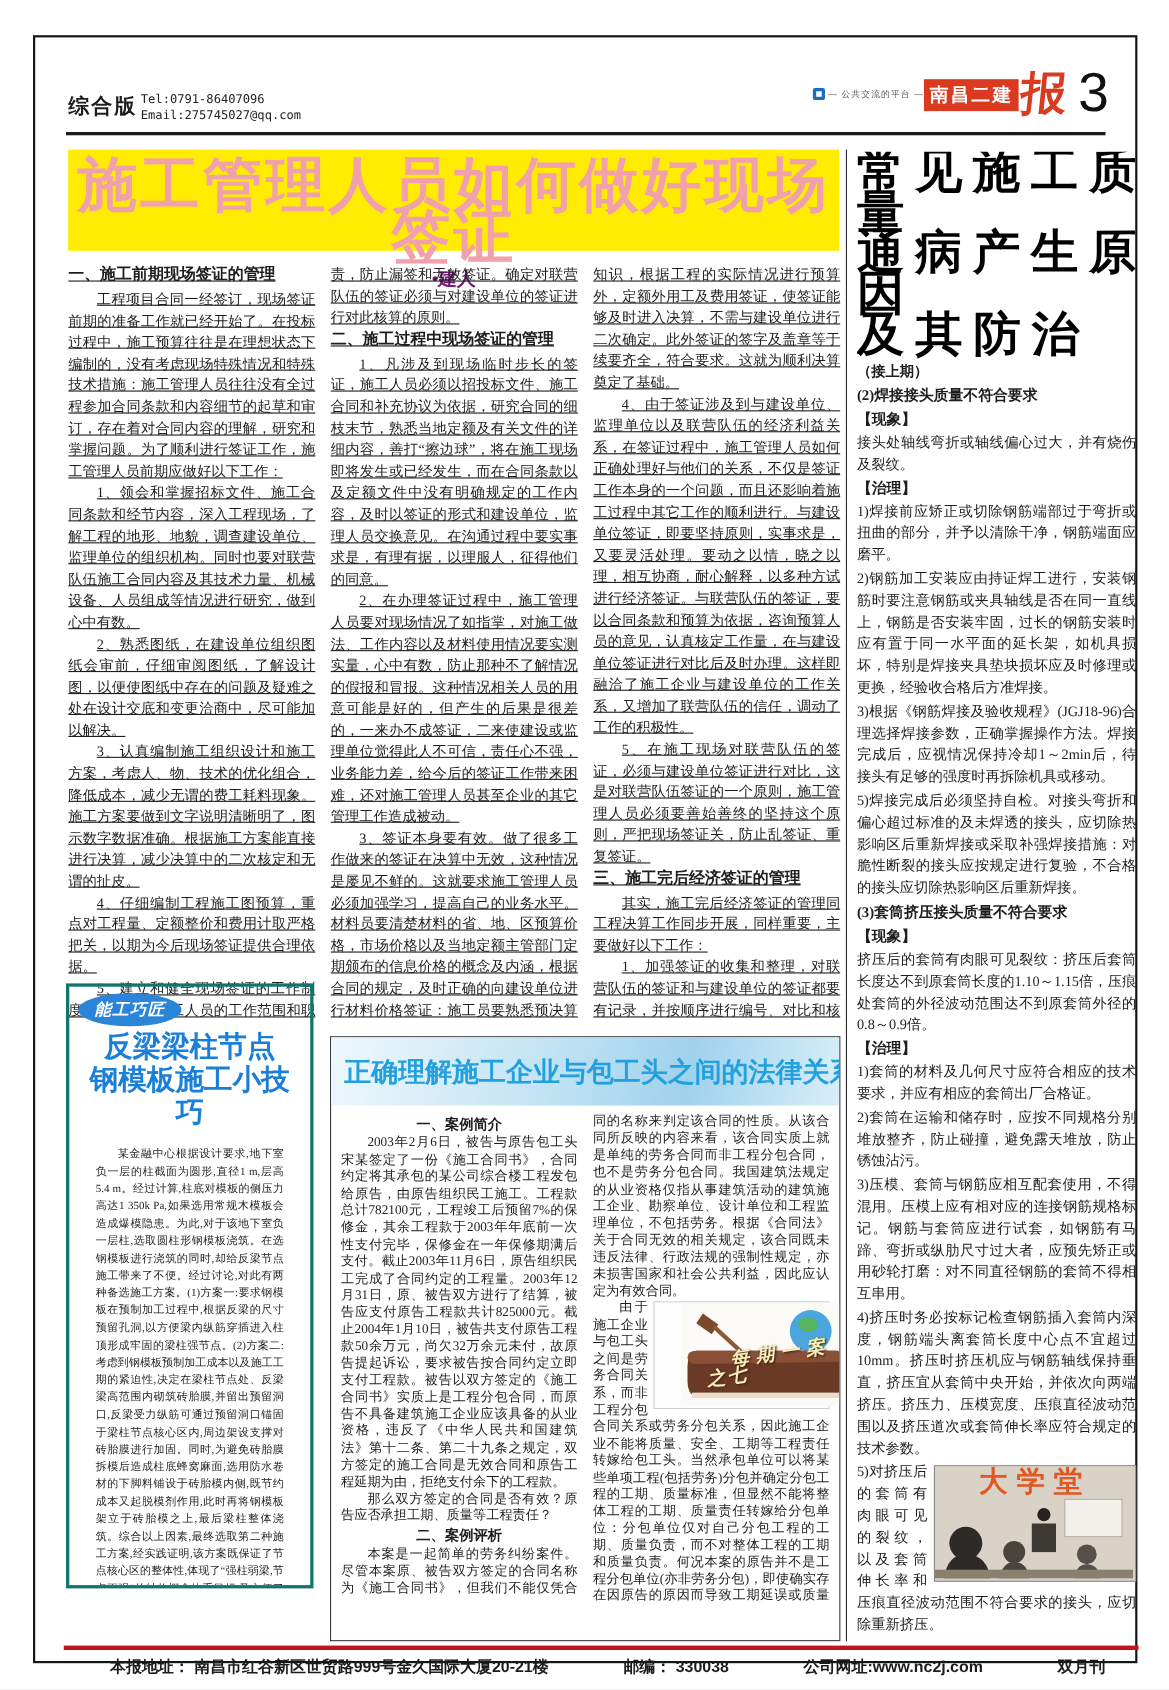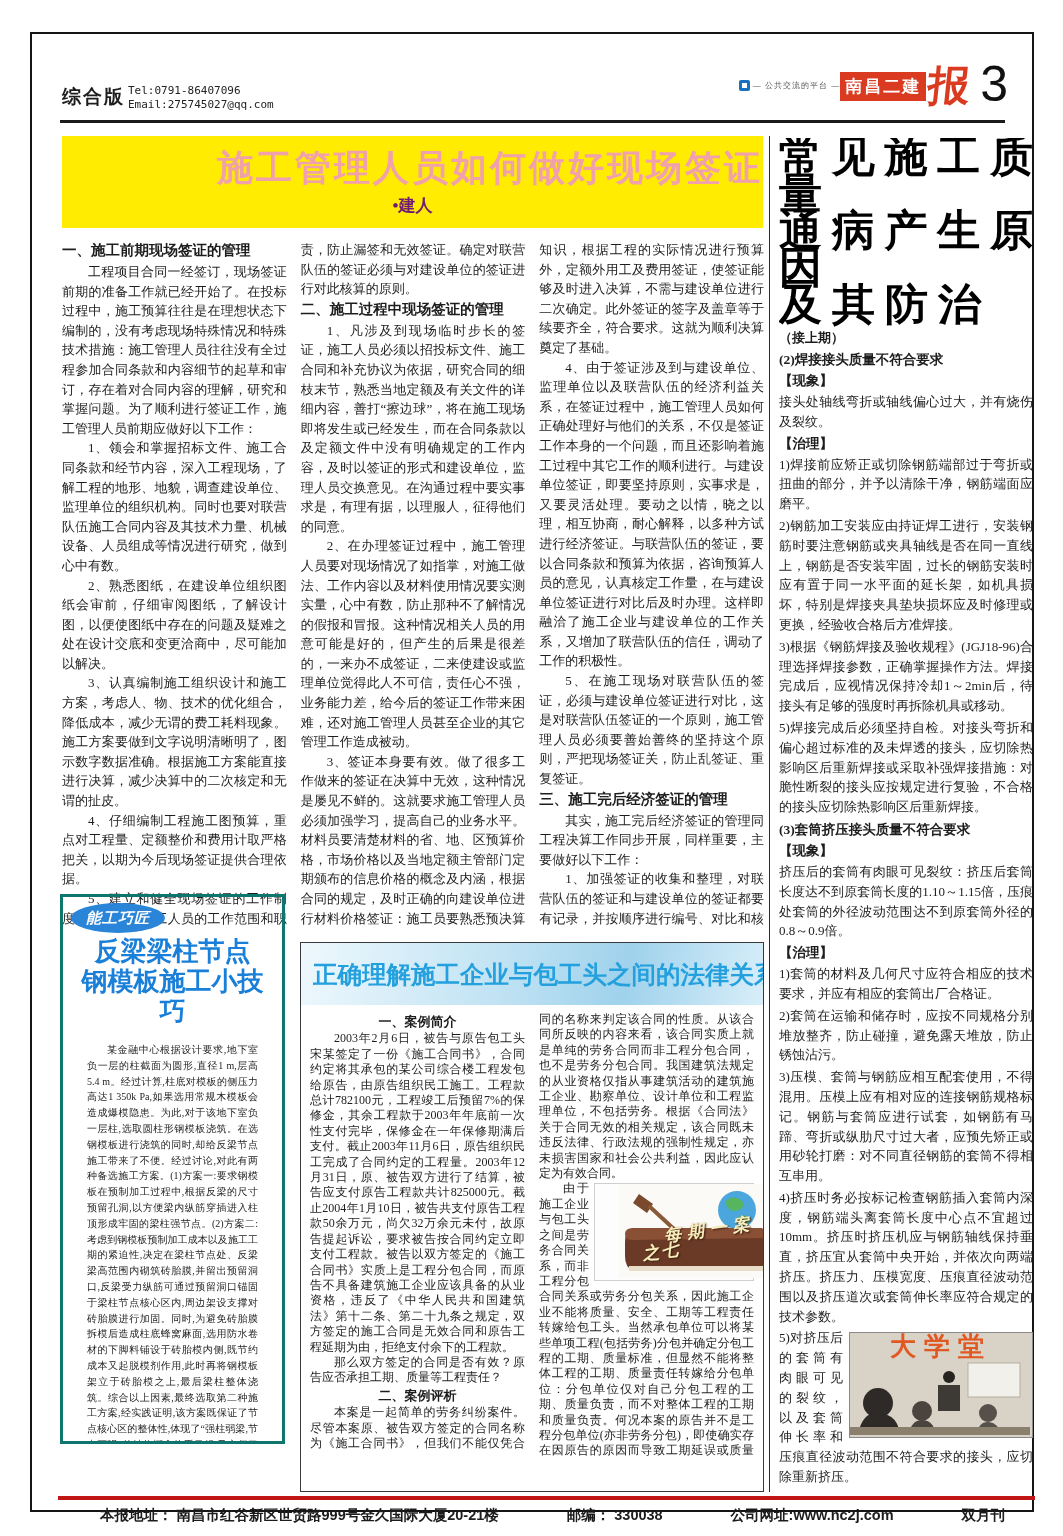--- a/index.html
+++ b/index.html
@@ -23,24 +23,24 @@
              font-size:17px;padding:3px 5px;letter-spacing:2px;}
   .brand-bao{color:#d93a20;font-weight:bold;font-size:42px;line-height:40px;margin-left:2px;
              font-family:"Liberation Serif",serif;transform:skewX(-6deg);}
   .page-num{font-size:50px;line-height:44px;font-family:"Liberation Sans",sans-serif;
             color:#111;margin-left:10px;font-weight:400;}
   .head-rule{position:absolute;left:60px;top:120px;width:945px;height:3px;background:#1b1b1b;}
 
   
   .lead-banner{position:absolute;left:62px;top:136px;width:701px;height:92px;background:#ffec00;text-align:center;}
   .lead-title{margin-top:8px;font-family:"Liberation Sans","DejaVu Sans",sans-serif;font-weight:bold;
-              font-size:36px;line-height:48px;color:#f0a1ab;letter-spacing:3px;text-align:right;}
+              font-size:54px;line-height:48px;color:#f0a1ab;letter-spacing:3px;}
   .lead-byline{font-size:17px;font-weight:bold;margin-top:2px;color:#701a75;}
   .lead-cols{position:absolute;left:62px;top:240px;width:702px;height:698px;overflow:hidden;
-             column-count:3;column-gap:14px;font-size:13px;line-height:19.6px;text-align:justify;}
+             column-count:3;column-gap:14px;font-size:13px;line-height:19.6px;text-align:justify;text-decoration:underline;}
   .lead-cols p{margin:0;text-indent:2em;}
   .sec-h{font-family:"Liberation Sans",sans-serif;font-weight:bold;font-size:14.5px;
          margin:0 0 2px 0;text-indent:0;line-height:20px;}
   .sec-h + p{margin-top:1px;}
 
   
   .v-div{position:absolute;left:769px;top:136px;width:1px;height:1356px;background:#2a2a2a;}
   .qcol{position:absolute;left:779px;top:138px;width:254px;height:1352px;overflow:hidden;}
   .q-title-line{font-family:"Liberation Sans","DejaVu Sans",sans-serif;font-weight:bold;font-size:43px;
         line-height:37px;color:#000000;text-align:justify;text-align-last:justify;}

